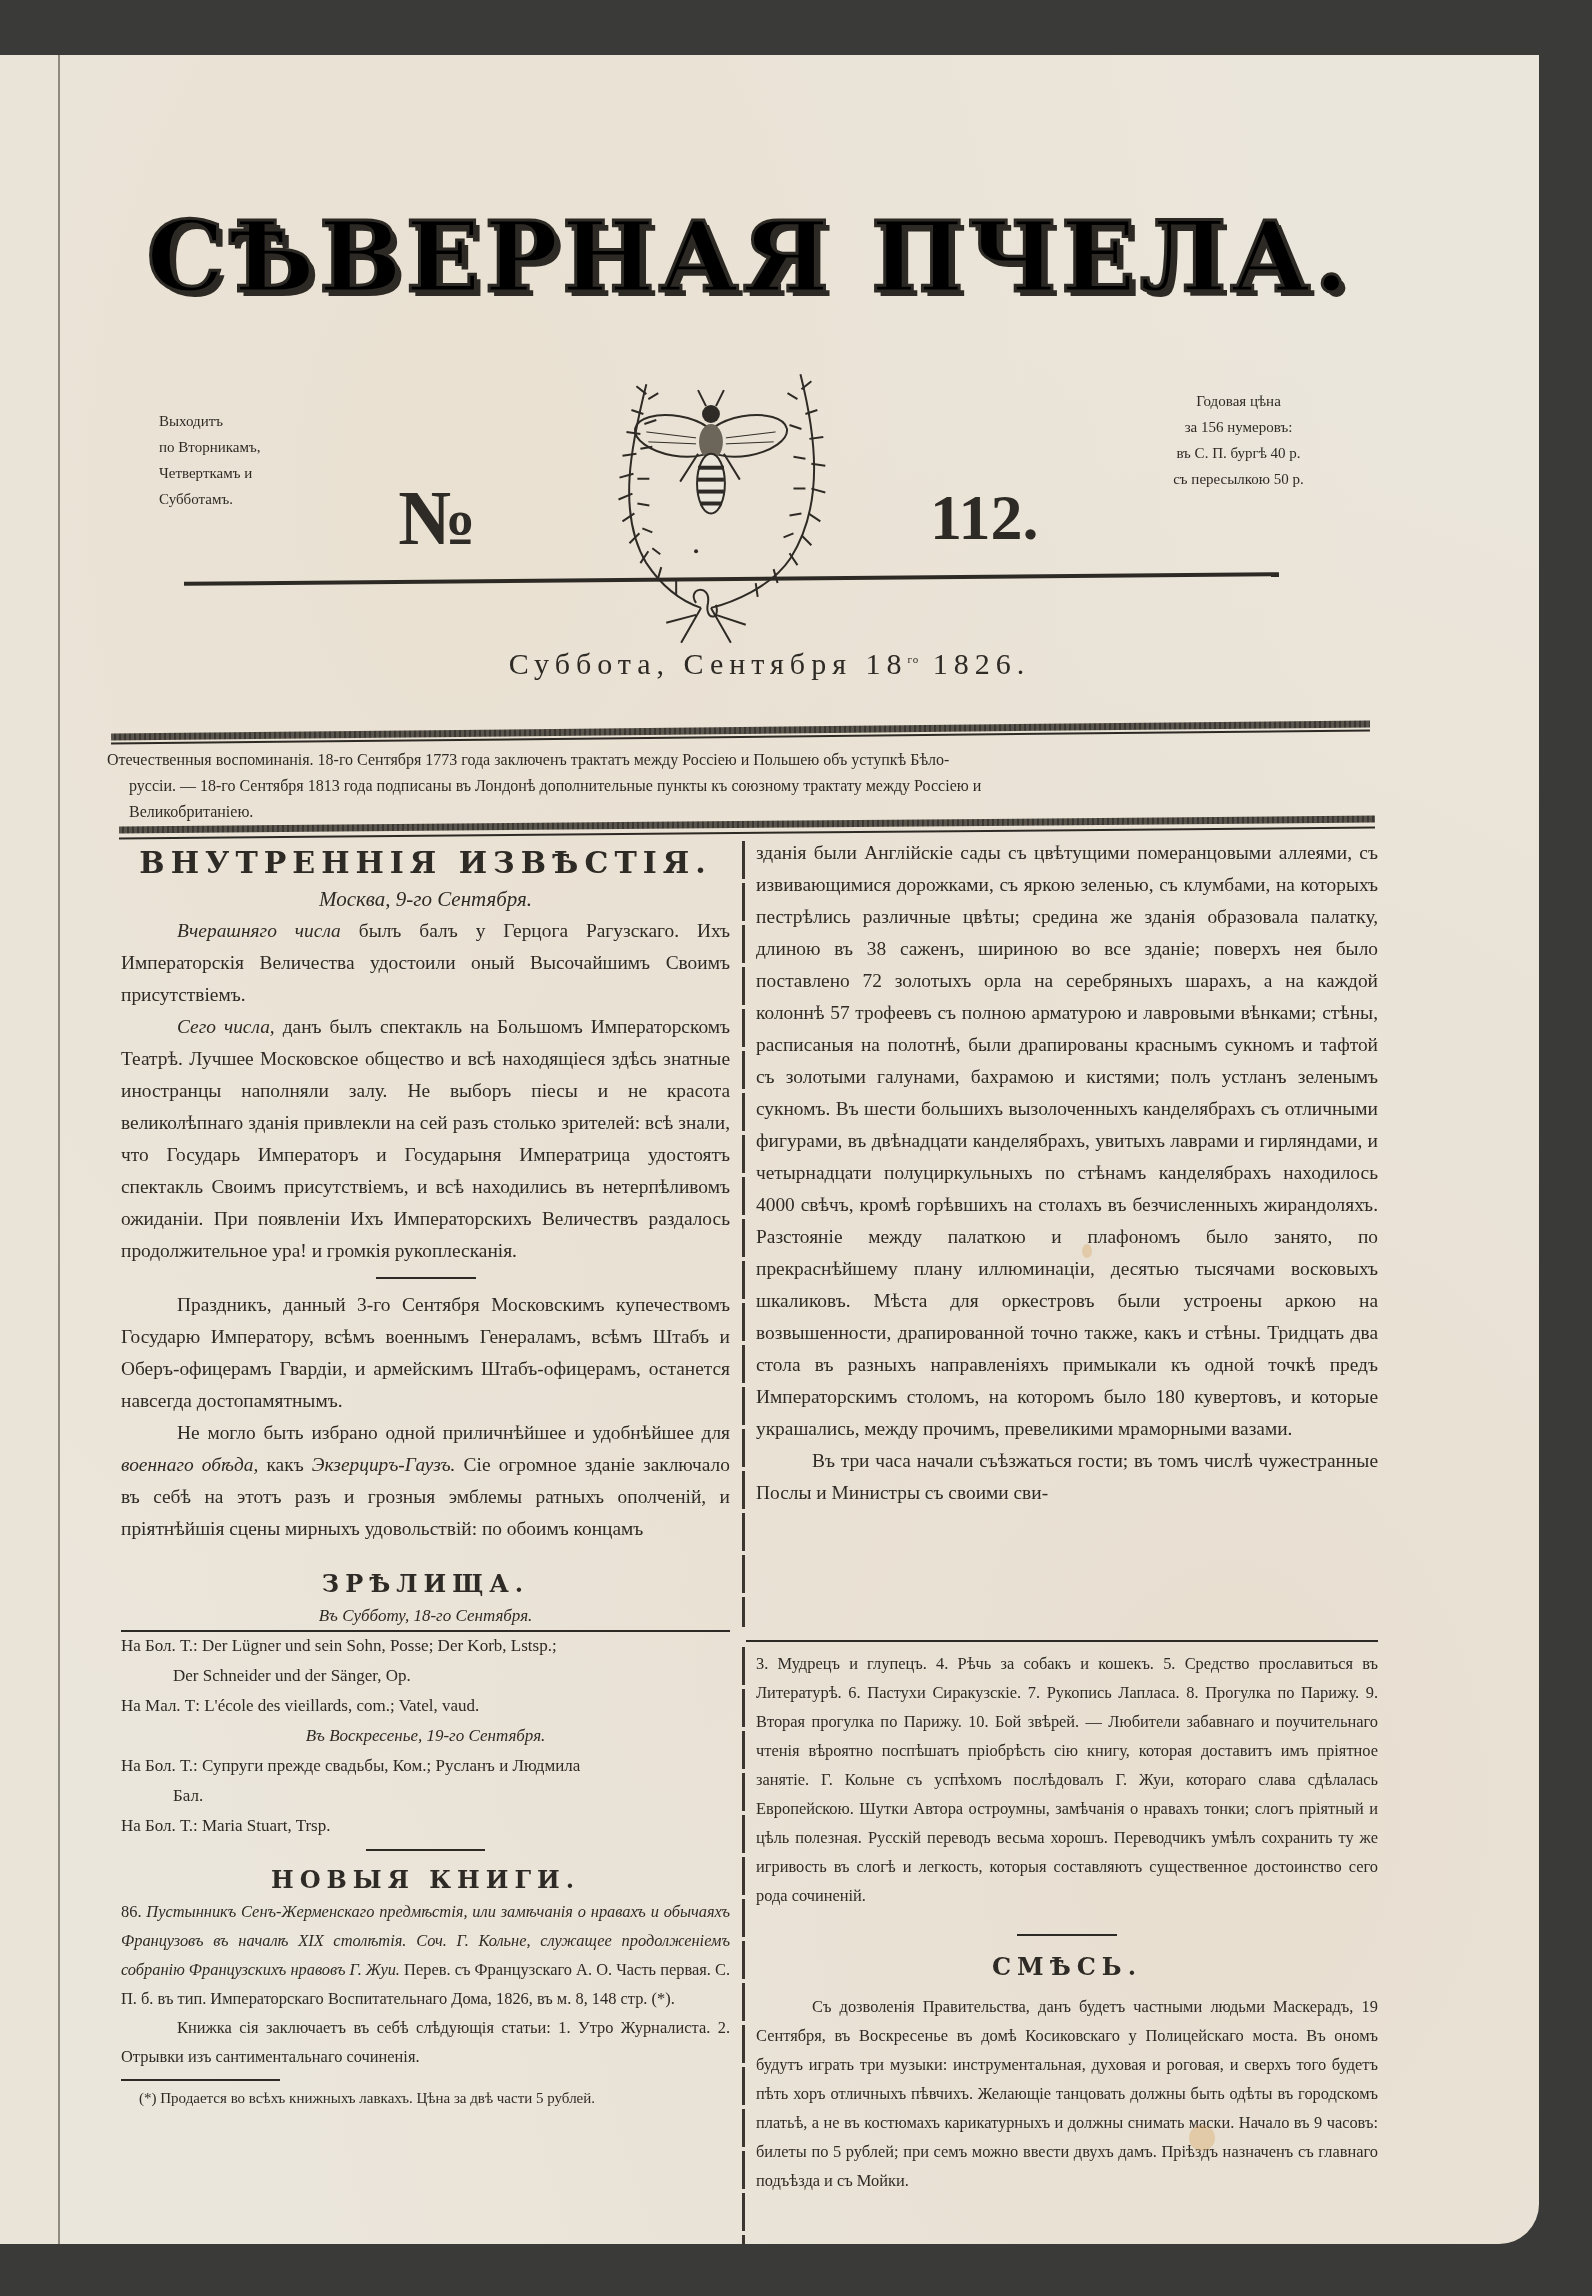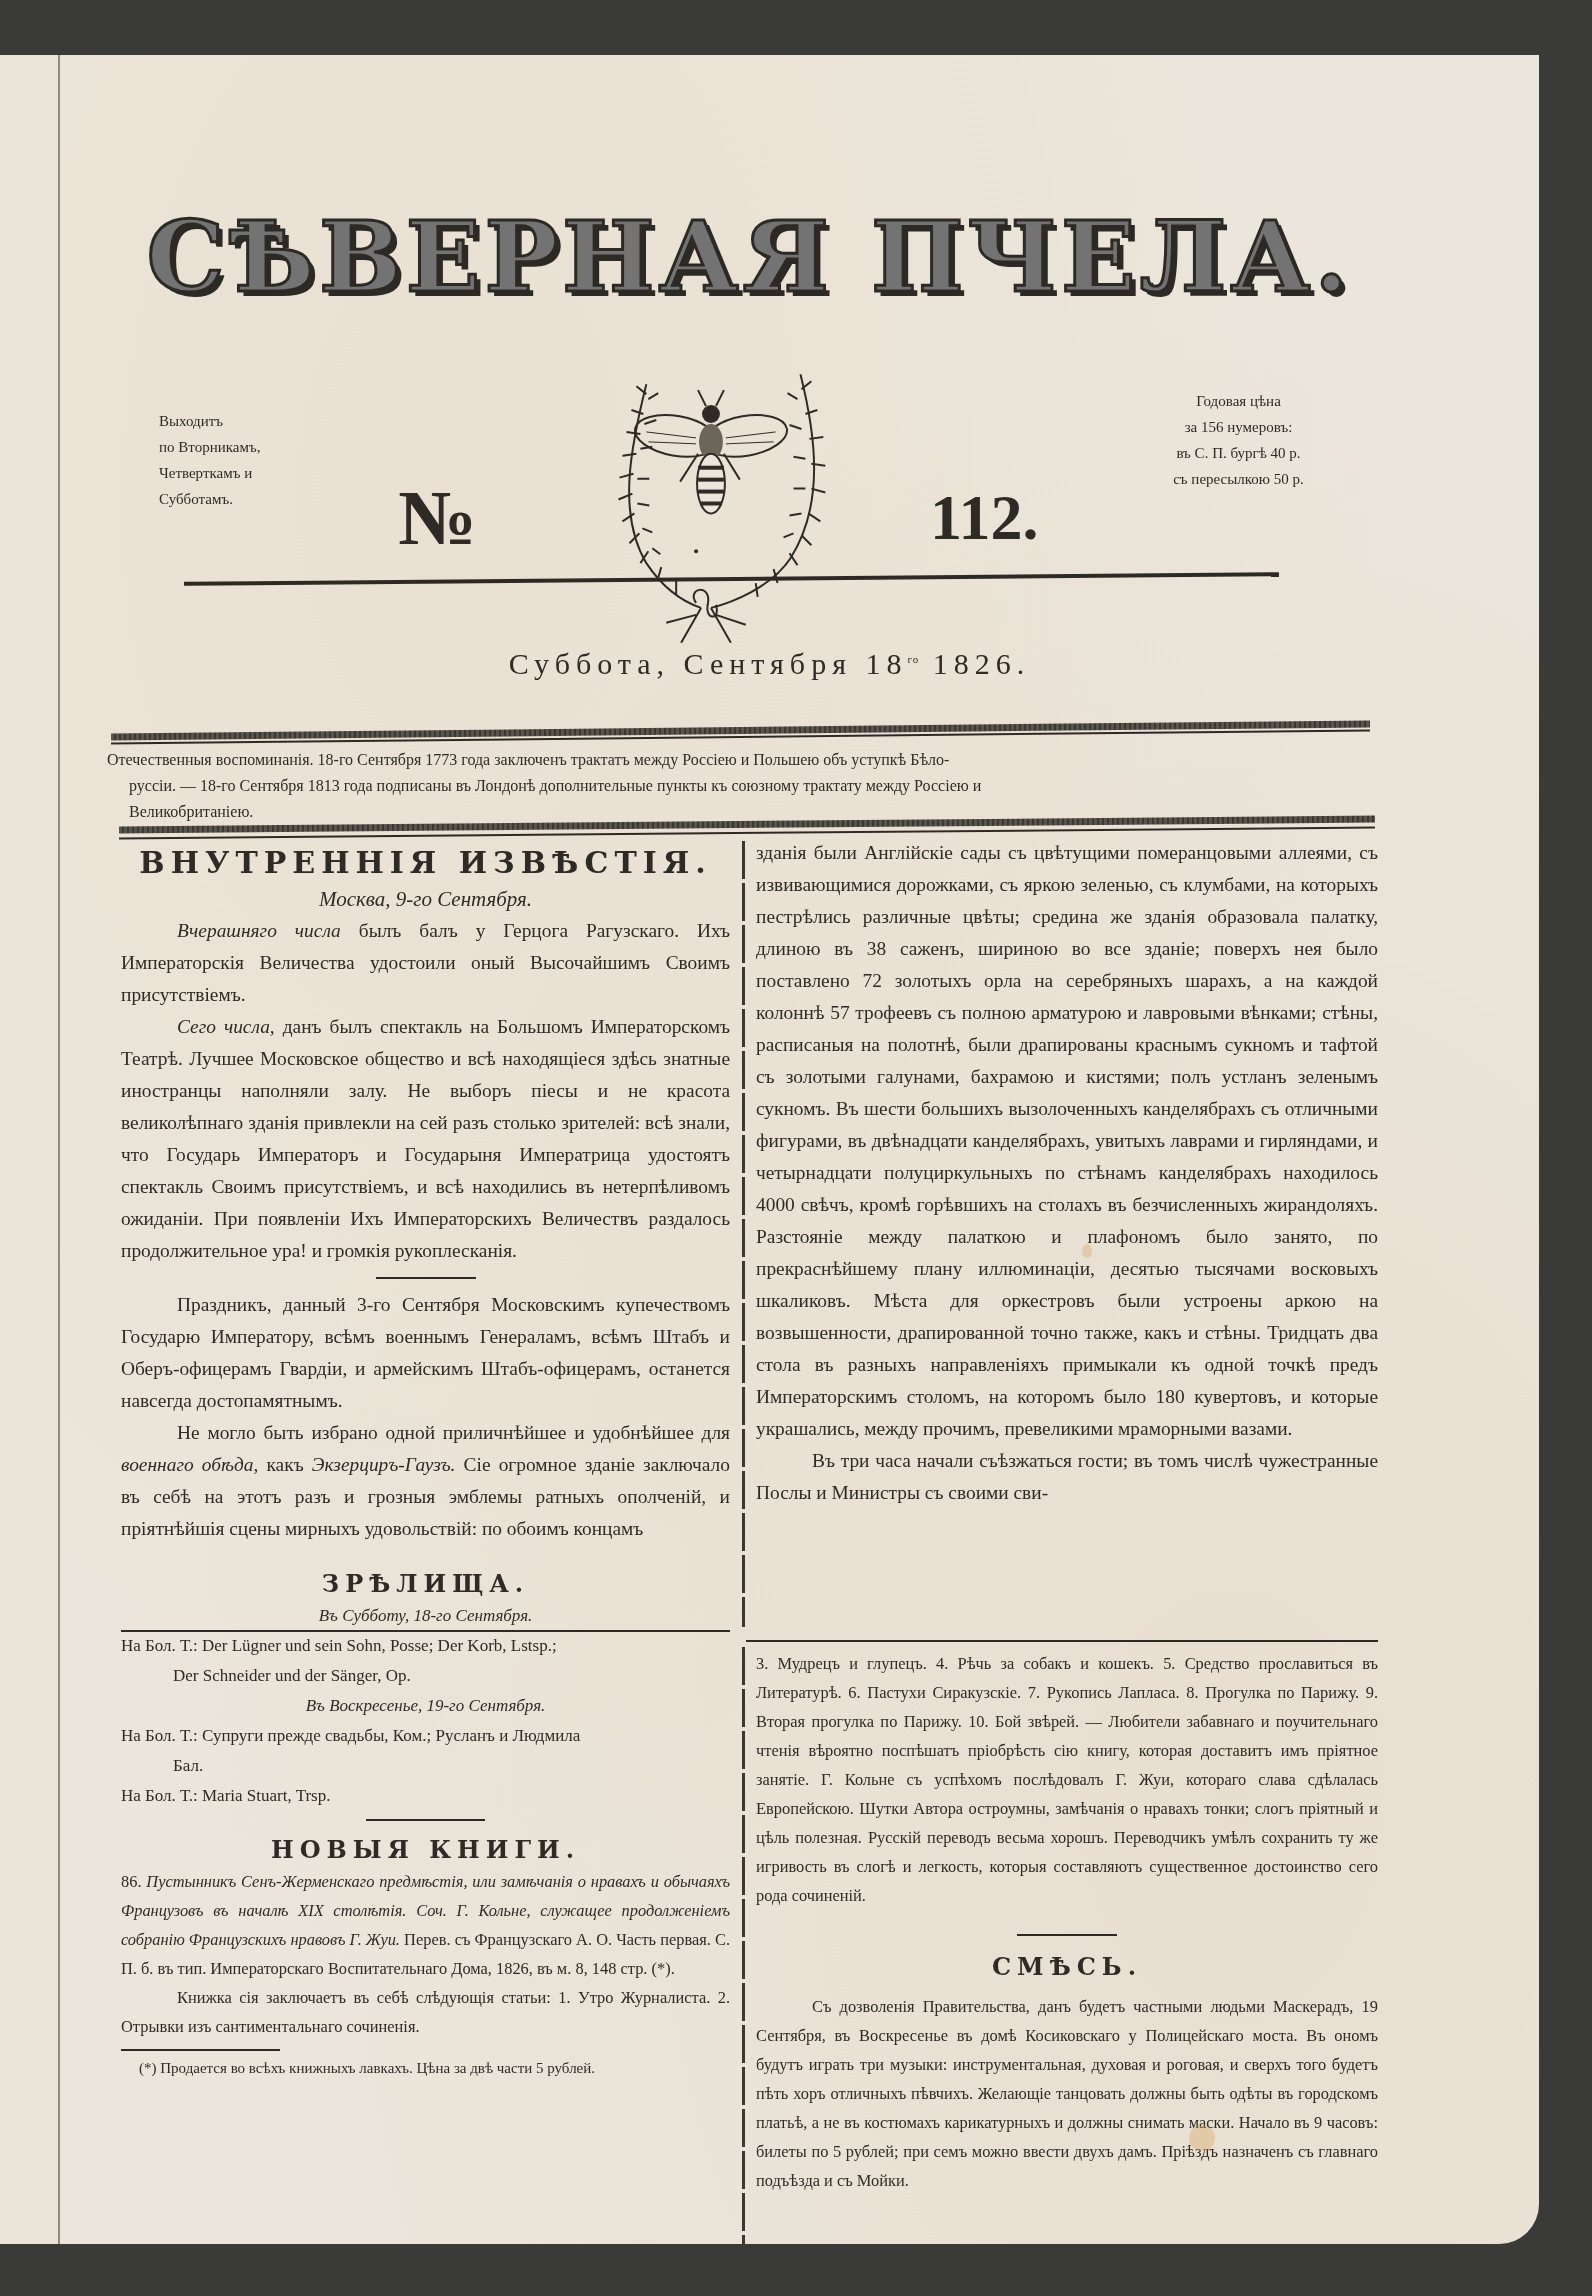--- a/index.html
+++ b/index.html
@@ -21,21 +21,21 @@
       radial-gradient(ellipse at 30% 20%, rgba(230,214,190,0.35), transparent 60%),
       radial-gradient(ellipse at 80% 80%, rgba(225,208,185,0.35), transparent 60%);
     pointer-events:none;
   }
   .fold { position:absolute; left:58px; top:0; width:2px; height:100%; background:#6a6458; opacity:.7; }
   .leftpage { position:absolute; left:0; top:0; width:58px; height:100%; background:#e9e3d8; }
 
   .masthead {
     position:absolute; left:0; width:1539px; top:144px; text-align:center;
     font-family:"DejaVu Serif",serif; font-weight:bold; font-size:98px; letter-spacing:4px;
-    color:#737373;
+    color:#000000;
     -webkit-text-stroke:3px #2d2a25;
     text-shadow:5px 5px 0 #2d2a25;
   }
   .masthead span { position:relative; left:-20px; }
 
   .pub-left {
     position:absolute; left:159px; top:353px; width:139px; text-align:left;
     font-size:15px; line-height:26px; font-family:"Liberation Serif",serif;
   }
   .pub-right {
@@ -180,20 +180,21 @@
     <div class="short-rule" style="width:100px; margin:10px auto 10px;"></div>
     <p class="indent">Праздникъ, данный 3-го Сентября Московскимъ купечествомъ Государю Императору, всѣмъ военнымъ Генераламъ, всѣмъ Штабъ и Оберъ-офицерамъ Гвардіи, и армейскимъ Штабъ-офицерамъ, останется навсегда достопамятнымъ.</p>
     <p class="indent"><span>Не могло быть избрано одной приличнѣйшее и удобнѣйшее для</span> <i>военнаго обѣда,</i> <span>какъ</span> <i>Экзерциръ-Гаузъ.</i> <span>Сіе огромное зданіе заключало въ себѣ на этотъ разъ и грозныя эмблемы ратныхъ ополченій, и пріятнѣйшія сцены мирныхъ удовольствій: по обоимъ концамъ</span></p>
 
     <div style="height:22px"></div>
     <div class="section-title h-mid">ЗРѢЛИЩА.</div>
     <div class="theatre">
       <div class="center italic">Въ Субботу, 18-го Сентября.</div>
       <div class="row"><span>На Бол. Т.:</span> <span>Der Lügner und sein Sohn, Posse; Der Korb, Lstsp.;</span></div>
       <div class="cont">Der Schneider und der Sänger, Op.</div>
+      <div class="row"><span>На Мал. Т:</span> <span>L'école des vieillards, com.; Vatel, vaud.</span></div>
       <div class="center italic">Въ Воскресенье, 19-го Сентября.</div>
       <div class="row"><span>На Бол. Т.:</span> <span>Супруги прежде свадьбы, Ком.; Русланъ и Людмила</span></div>
       <div class="cont">Бал.</div>
       <div class="row"><span>На Бол. Т.:</span> <span>Maria Stuart, Trsp.</span></div>
     </div>
     <div class="short-rule" style="width:119px;"></div>
     <div class="section-title h-mid">НОВЫЯ КНИГИ.</div>
     <div class="books">
       <p class="entry"><span>86.</span> <i>Пустынникъ Сенъ-Жерменскаго предмѣстія, или замѣчанія о нравахъ и обычаяхъ Французовъ въ началѣ XIX столѣтія. Соч. Г. Кольне, служащее продолженіемъ собранію Французскихъ нравовъ Г. Жуи.</i> <span>Перев. съ Французскаго А. О. Часть первая. С. П. б. въ тип. Императорскаго Воспитательнаго Дома, 1826, въ м. 8, 148 стр. (*).</span></p>
       <p class="indent">Книжка сія заключаетъ въ себѣ слѣдующія статьи: 1. Утро Журналиста. 2. Отрывки изъ сантиментальнаго сочиненія.</p>

